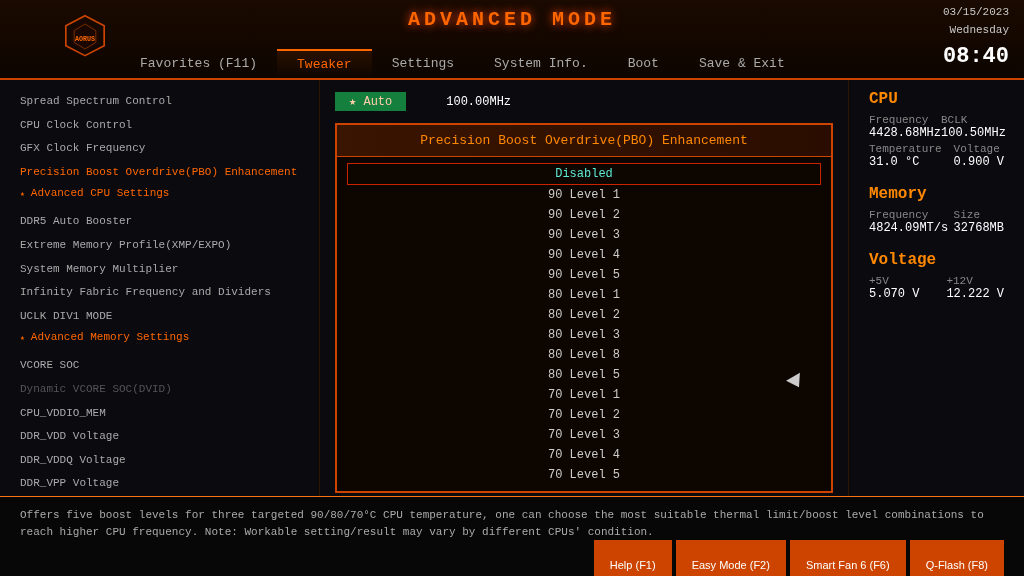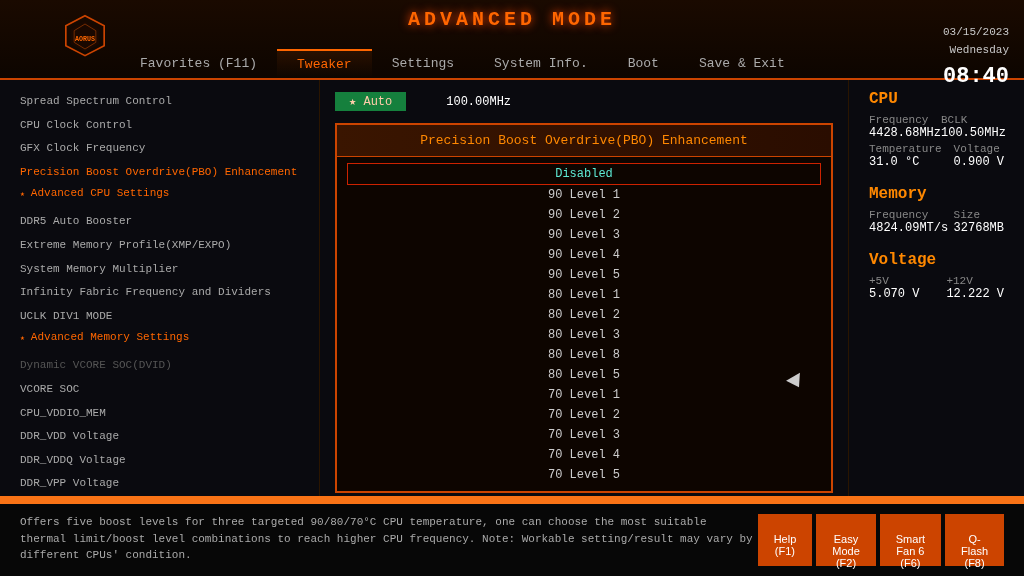--- a/index.html
+++ b/index.html
@@ -45,21 +45,21 @@
     }
 
     .logo-icon {
       width: 50px;
       height: 50px;
     }
 
     .datetime {
       position: absolute;
       right: 15px;
-      top: 24px;
+      top: 4px;
       text-align: right;
       color: #c8c8c8;
       font-size: 11px;
       line-height: 1.6;
     }
     .datetime .time {
       font-size: 22px;
       font-weight: bold;
       color: #ffffff;
     }
@@ -214,24 +214,24 @@
 
     .stats-value {
       color: #ffffff;
       font-size: 12px;
     }
 
     
     .description-bar {
       height: 80px;
       background: #070707;
-      border-top: 8px solid #f97316;
+      border-top: 1px solid #f97316;
       padding: 10px 20px;
       display: flex;
-      flex-direction: row;
+      flex-direction: column;
       justify-content: space-between;
     }
 
     .description-text {
       color: #aaaaaa;
       font-size: 11px;
       line-height: 1.5;
     }
 
     .bottom-buttons {
@@ -301,22 +301,22 @@
     <div class="menu-item highlighted">Precision Boost Overdrive(PBO) Enhancement</div>
     <div class="menu-section">Advanced CPU Settings</div>
     <div class="menu-spacer"></div>
     <div class="menu-item">DDR5 Auto Booster</div>
     <div class="menu-item">Extreme Memory Profile(XMP/EXPO)</div>
     <div class="menu-item">System Memory Multiplier</div>
     <div class="menu-item">Infinity Fabric Frequency and Dividers</div>
     <div class="menu-item">UCLK DIV1 MODE</div>
     <div class="menu-section">Advanced Memory Settings</div>
     <div class="menu-spacer"></div>
+    <div class="menu-item">VCORE SOC</div>
     <div class="menu-item" style="color:#555555">Dynamic VCORE SOC(DVID)</div>
-    <div class="menu-item">VCORE SOC</div>
     <div class="menu-item">CPU_VDDIO_MEM</div>
     <div class="menu-item">DDR_VDD Voltage</div>
     <div class="menu-item">DDR_VDDQ Voltage</div>
     <div class="menu-item">DDR_VPP Voltage</div>
     <div class="menu-section">Advanced Voltage Settings</div>
 
   </div>
 
   <div class="center-panel">
     <div class="auto-row">

